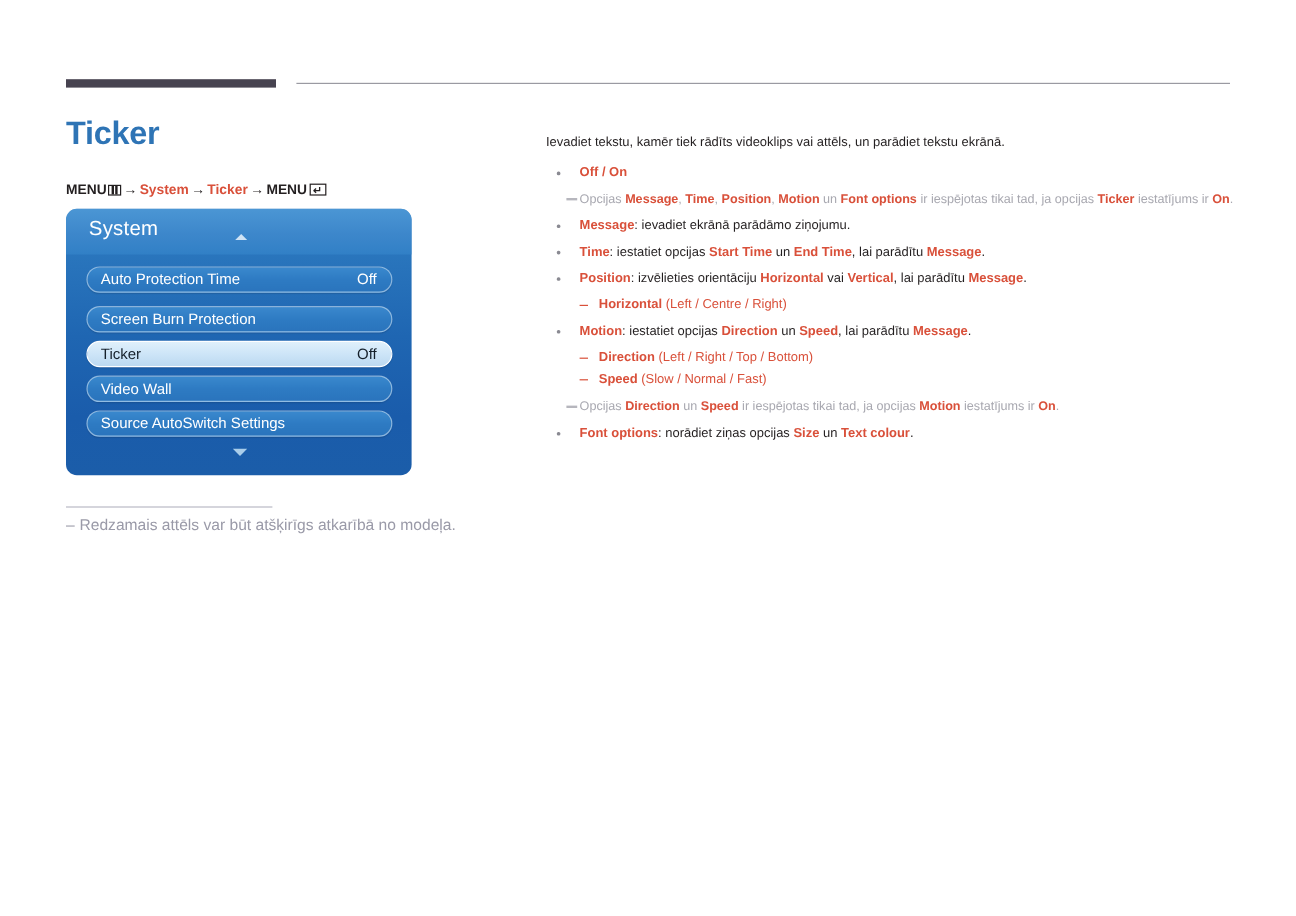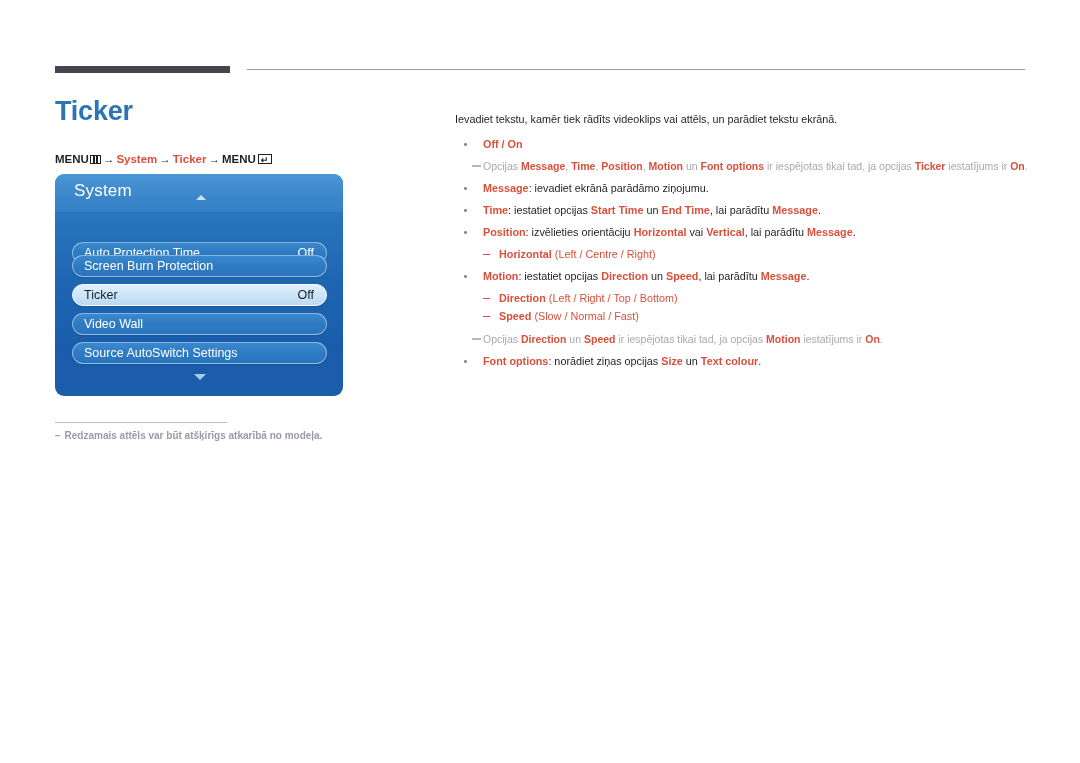--- a/index.html
+++ b/index.html
@@ -145,40 +145,39 @@
     right: 12px; top: 3px;
     font-size: 12.5px;
     color: #ffffff;
   }
   .osd-row.sel {
     background: linear-gradient(180deg,#dff0fb 0%, #cfe6f8 45%, #bcd9f1 100%);
     border: 1px solid #ffffff;
   }
   .osd-row.sel .lbl, .osd-row.sel .val { color: #15202b; }
 
-  .osd-r0 { top: 68px; }
+  .osd-r0 { top: 48px; }
   .osd-r1 { top: 81px; }
   .osd-r2 { top: 110px; }
   .osd-r3 { top: 139px; }
   .osd-r4 { top: 168px; }
 
   
   .fn-rule {
     position: absolute;
     left: 55px; top: 422px;
     width: 172px; height: 1px;
     background: #b9bac6;
   }
   .fn-text {
     position: absolute;
     left: 55px; top: 430px;
-    font-size: 10px;
+    font-size: 13px;
     color: #9a9aa8;
     white-space: nowrap;
-    font-weight: bold;
   }
   .fn-text .dash { margin-right: 4px; }
 
   
   .rcol {
     position: absolute;
     left: 455px; top: 112px;
     width: 575px;
   }
   .intro {

